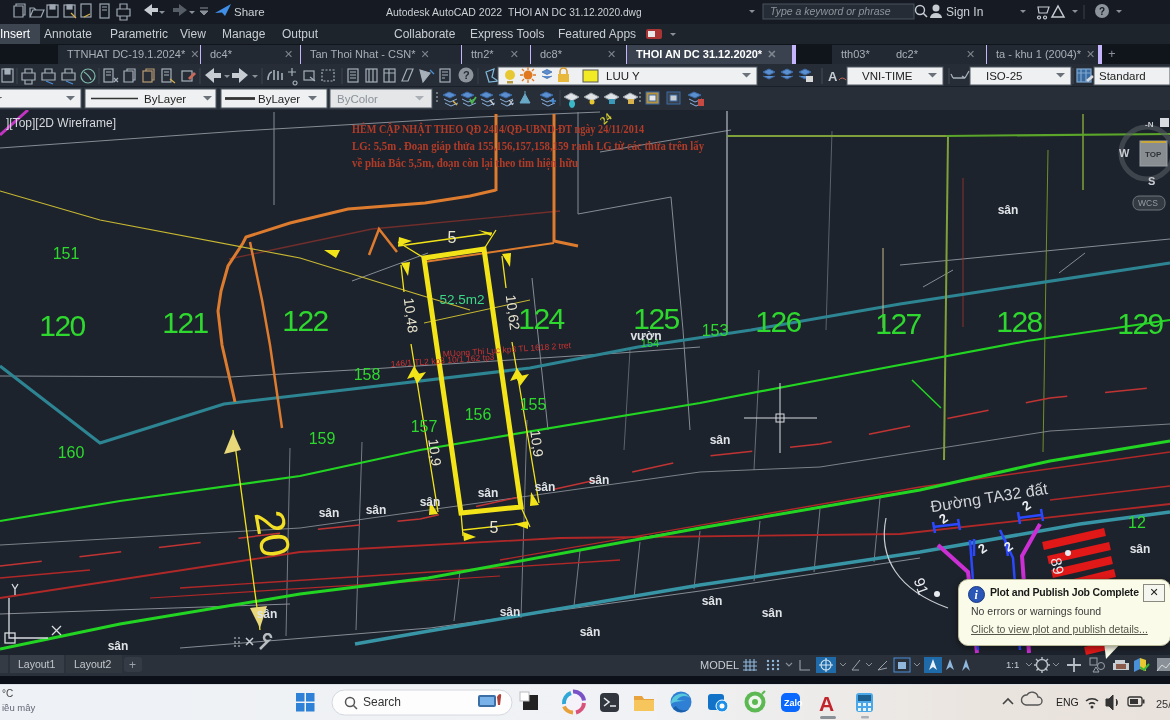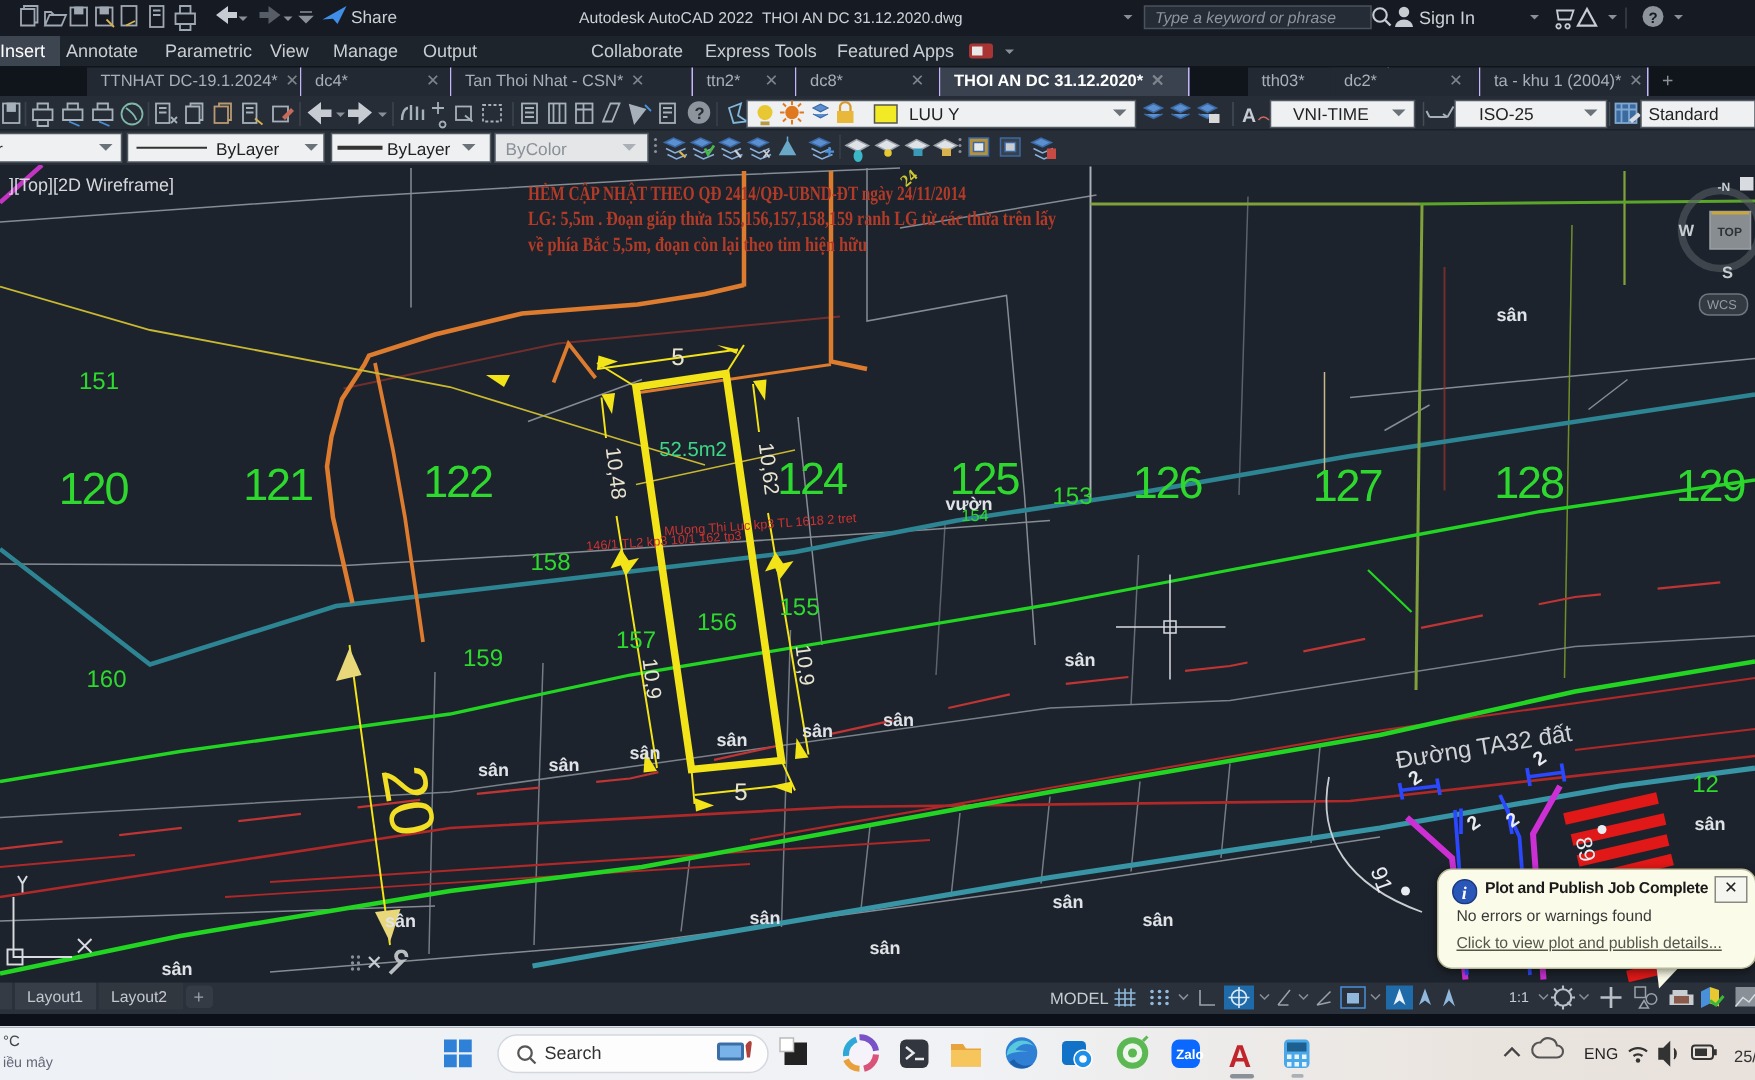--- a/index.html
+++ b/index.html
@@ -10,21 +10,21 @@
 #filetabs{left:0;top:44px;width:1170px;height:20px;background:#10151c;}
 #toolbar1{left:0;top:64px;width:1170px;height:23px;background:#262d37;border-bottom:1px solid #1a2028;box-sizing:border-box;}
 #toolbar2{left:0;top:87px;width:1170px;height:23px;background:#272e38;}
 #statusrow{left:0;top:655px;width:1170px;height:21px;background:#2a313b;}
 #navystrip{left:0;top:676px;width:1170px;height:8px;background:#0c1119;}
 #taskbar{left:0;top:684px;width:1170px;height:36px;background:linear-gradient(90deg,#eef1f5 0%,#f0f2f5 55%,#eae4de 85%,#e9e2dc 100%);border-top:1px solid #dce1e7;box-sizing:border-box;}
 
 .rtab{position:absolute;top:0;height:20px;line-height:20px;font-size:12px;color:#c9ced3;}
 .rtab.sel{background:#3d4551;color:#fff;}
 
-.ftab{position:absolute;top:1px;height:19px;line-height:19px;background:#232932;color:#a9afb7;font-size:11px;border-right:1px solid #c4b5fd;}
+.ftab{position:absolute;top:1px;height:19px;line-height:19px;background:#232932;color:#a9afb7;font-size:11px;border-right:4px solid #c4b5fd;}
 .ftab .x{color:#7e858d;margin-left:5px;font-size:11px;}
 .ftab.act{background:#3a4250;color:#fff;font-weight:bold;}
 .ftab span.t{padding-left:9px;}
 
 .tx{position:absolute;white-space:nowrap;}
 
 #cmdwrap{left:232px;top:633px;width:719px;height:20px;z-index:10;}
 #cmdfield{position:absolute;left:50px;top:2px;width:668px;height:17px;background:rgba(185,188,190,0.97);}
 #cmdfield .ic{position:absolute;left:4px;top:2px;width:17px;height:12px;background:#3c4248;border:1px solid #666;box-sizing:border-box;}
 #cmdfield .ic:after{content:"";position:absolute;left:2px;top:2px;width:6px;height:6px;border-left:4px solid #ddd;border-bottom:2px solid #ddd;}

